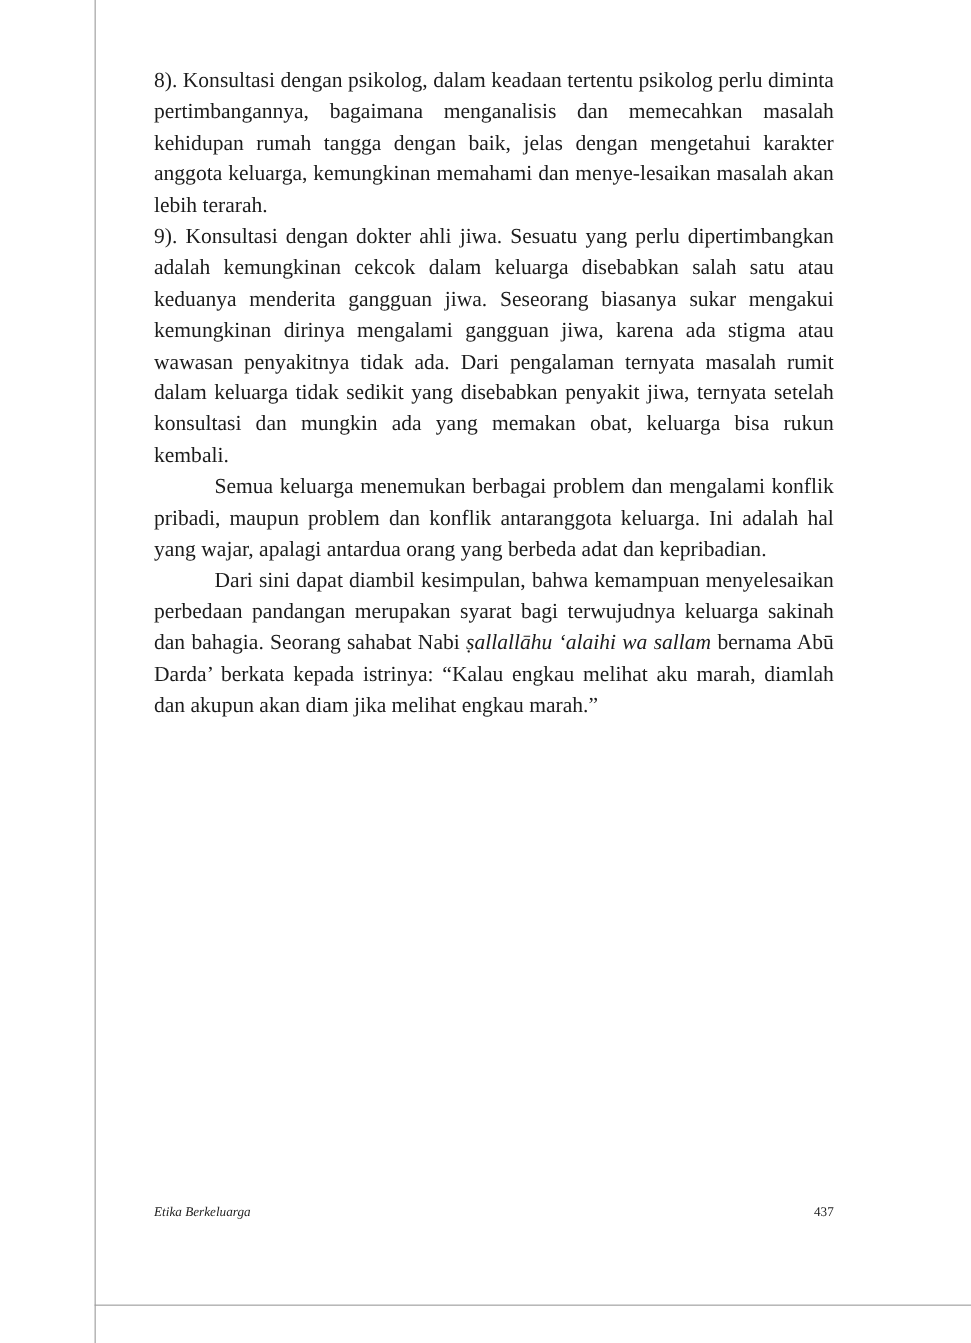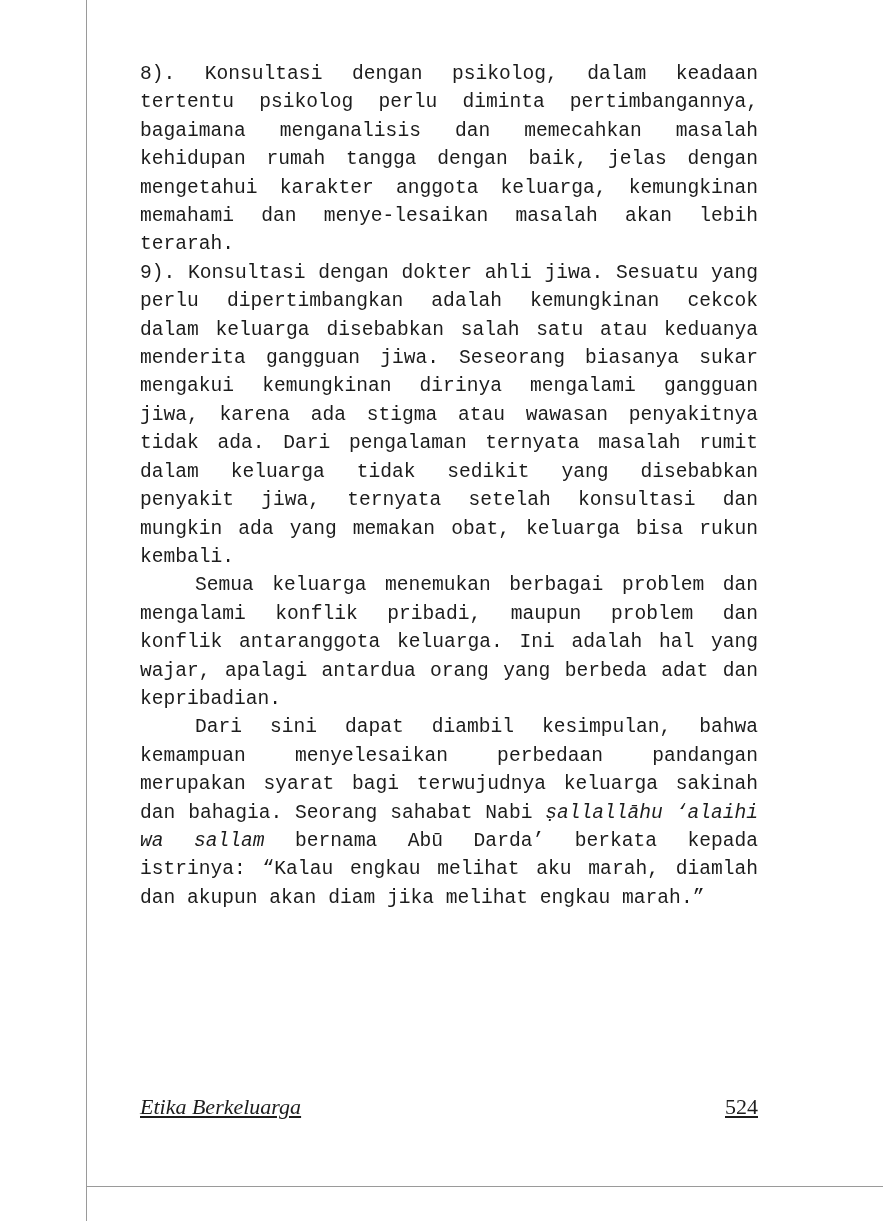--- a/index.html
+++ b/index.html
@@ -42,41 +42,39 @@
     top: 60px;
     width: 618px;
     font-size: 19.6px;
     line-height: 28.4px;
     text-align: justify;
     text-justify: inter-word;
   }
   .text-block p {
     margin: 0;
     padding: 0;
-    font-family: Liberation Mono, monospace;
   }
   .list-item {
     padding-left: 65px;
   }
   .body-para {
     text-indent: 55px;
   }
   .italic {
     font-style: italic;
   }
   .footer {
     position: absolute;
     left: 140px;
     width: 618px;
     top: 1094px;
-    font-size: 22px;
+    font-size: 12px;
     display: flex;
     justify-content: space-between;
     align-items: flex-start;
-    text-decoration: underline;
   }
   .running-title {
     font-style: italic;
   }
   .page-number {
     font-style: normal;
   }
 </style>
 </head>
 <body>
@@ -94,16 +92,16 @@
 
     <p class="body-para"><span>Semua keluarga menemukan berbagai problem dan mengalami konflik pribadi, maupun problem dan konflik antaranggota keluarga. Ini adalah hal yang wajar, apalagi antardua orang yang berbeda adat dan kepribadian.</span></p>
 
 
     <p class="body-para"><span>Dari sini dapat diambil kesimpulan, bahwa kemampuan menyelesaikan perbedaan pandangan merupakan syarat bagi terwujudnya keluarga sakinah dan bahagia. Seorang sahabat Nabi </span><span class="italic">ṣallallāhu ‘alaihi wa sallam</span><span> bernama Abū Darda’ berkata kepada istrinya: “Kalau engkau melihat aku marah, diamlah dan akupun akan diam jika melihat engkau marah.”</span></p>
 
   </div>
 
   <div class="footer">
     <span class="running-title">Etika Berkeluarga</span>
-    <span class="page-number">524</span>
+    <span class="page-number">437</span>
   </div>
 
 </div>
 
 </body></html>

